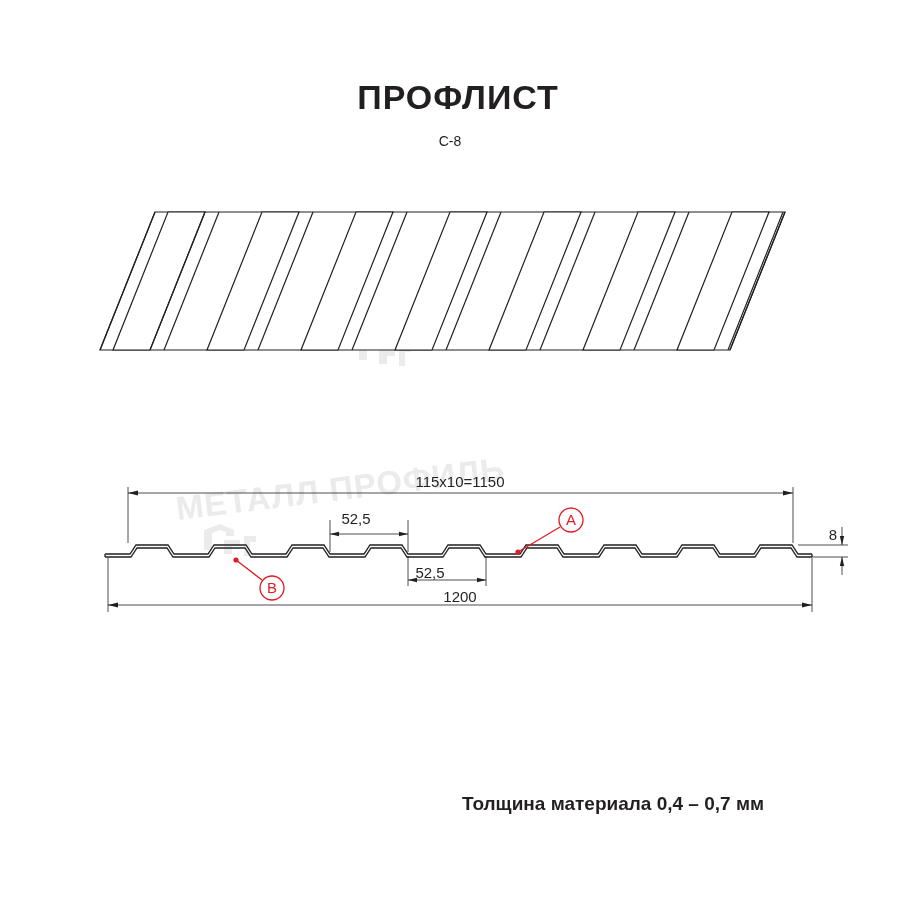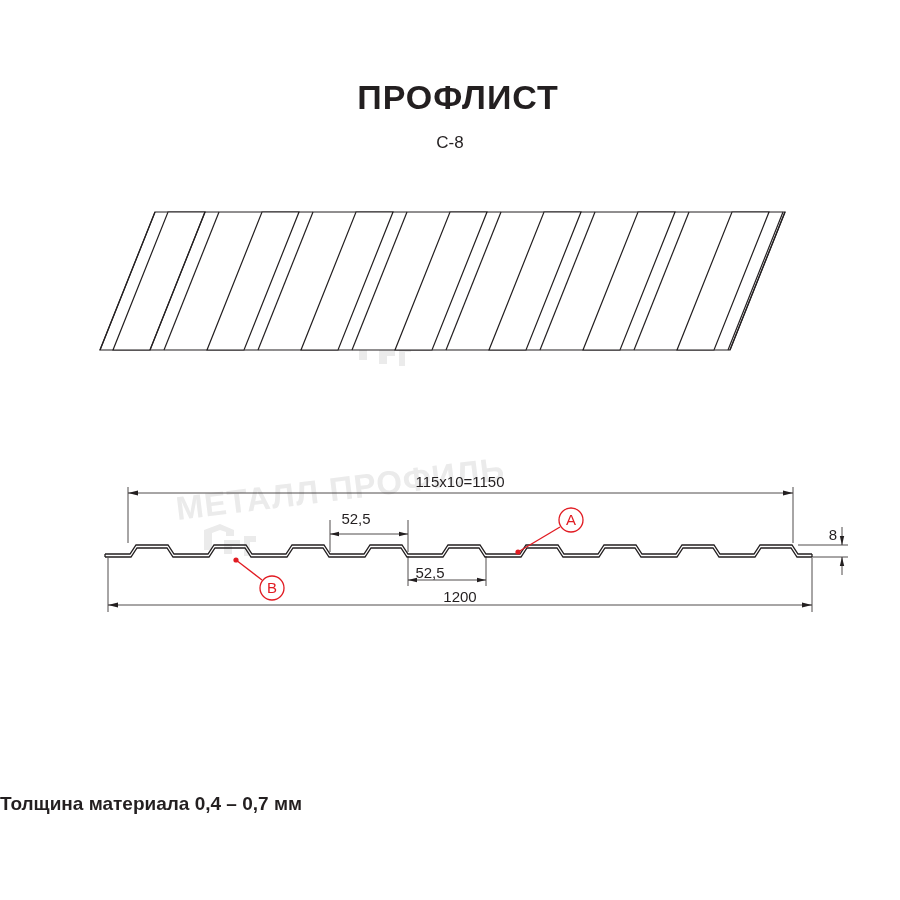--- a/index.html
+++ b/index.html
@@ -30,29 +30,29 @@
     font-weight: bold;
     letter-spacing: 1px;
     color: #231f20;
   }
   .subtitle {
     position: absolute;
     top: 133px;
     left: 0;
     width: 900px;
     text-align: center;
-    font-size: 17px;
+    font-size: 14px;
     color: #231f20;
   }
   .footer {
     position: absolute;
     top: 793px;
     left: 0;
     width: 764px;
-    text-align: left;
+    text-align: right;
     font-size: 19px;
     font-weight: bold;
     color: #231f20;
   }
   svg.figure {
     position: absolute;
     left: 0;
     top: 0;
   }
   .wm {

